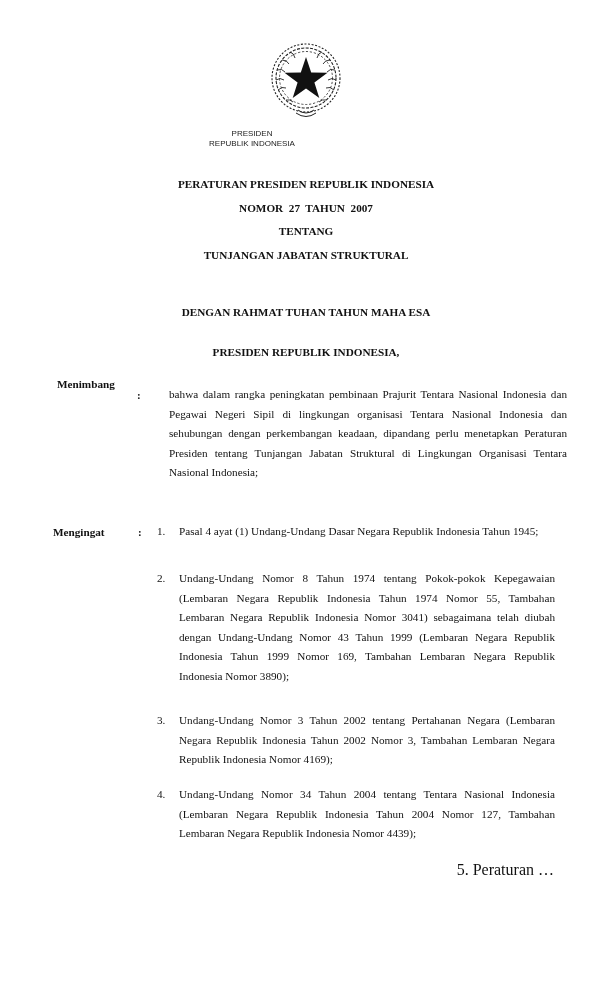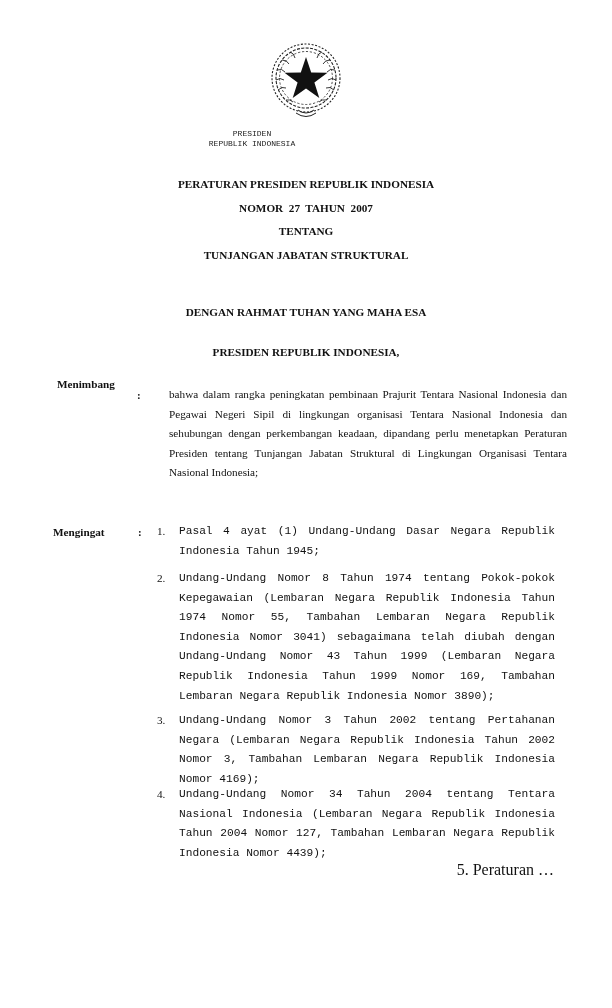--- a/index.html
+++ b/index.html
@@ -21,21 +21,21 @@
       left: 268px;
       top: 40px;
       width: 76px;
       height: 82px;
     }
     .emblem-caption {
       position: absolute;
       left: 0;
       width: 504px;
       text-align: center;
-      font-family: Liberation Mono, monospace;
+      font-family: Liberation Sans, sans-serif;
       font-size: 8px;
       line-height: 9.5px;
       color: #222;
       top: 129px;
     }
     .title-block {
       position: absolute;
       top: 173px;
       left: 0;
       width: 612px;
@@ -81,21 +81,20 @@
       line-height: 19.6px;
     }
     .item-num {
       position: absolute;
       left: 0;
       top: 0;
     }
     .item-text {
       margin-left: 22px;
       text-align: justify;
-      font-family: Liberation Mono, monospace;
     }
     .continuation {
       position: absolute;
       right: 58px;
       top: 861px;
       font-size: 16px;
     }
   </style>
 </head>
 <body>
@@ -130,21 +129,21 @@
   <div>REPUBLIK INDONESIA</div>
 </div>
 
 <div class="title-block">
   <span class="title-line">PERATURAN PRESIDEN REPUBLIK INDONESIA</span>
   <span class="title-line">NOMOR  27  TAHUN  2007</span>
   <span class="title-line">TENTANG</span>
   <span class="title-line">TUNJANGAN JABATAN STRUKTURAL</span>
 </div>
 
-<div class="heading" style="top:306px;">DENGAN RAHMAT TUHAN YANG MAHA ESA</div>
+<div class="heading" style="top:306px;">DENGAN RAHMAT TUHAN TAHUN MAHA ESA</div>
 <div class="heading" style="top:346px;">PRESIDEN REPUBLIK INDONESIA,</div>
 
 <div class="section-label" style="left:57px; top:378px;">Menimbang</div>
 <div class="colon" style="left:137px; top:389px;">:</div>
 <div class="para para-last" style="left:157px; top:385px; width:398px;">bahwa dalam rangka peningkatan pembinaan Prajurit Tentara Nasional Indonesia dan Pegawai Negeri Sipil di lingkungan organisasi Tentara Nasional Indonesia dan sehubungan dengan perkembangan keadaan, dipandang perlu menetapkan Peraturan Presiden tentang Tunjangan Jabatan Struktural di Lingkungan Organisasi Tentara Nasional Indonesia;</div>
 
 <div class="section-label" style="left:53px; top:526px;">Mengingat</div>
 <div class="colon" style="left:138px; top:526px;">:</div>
 
 <div class="item" style="top:522px;">

